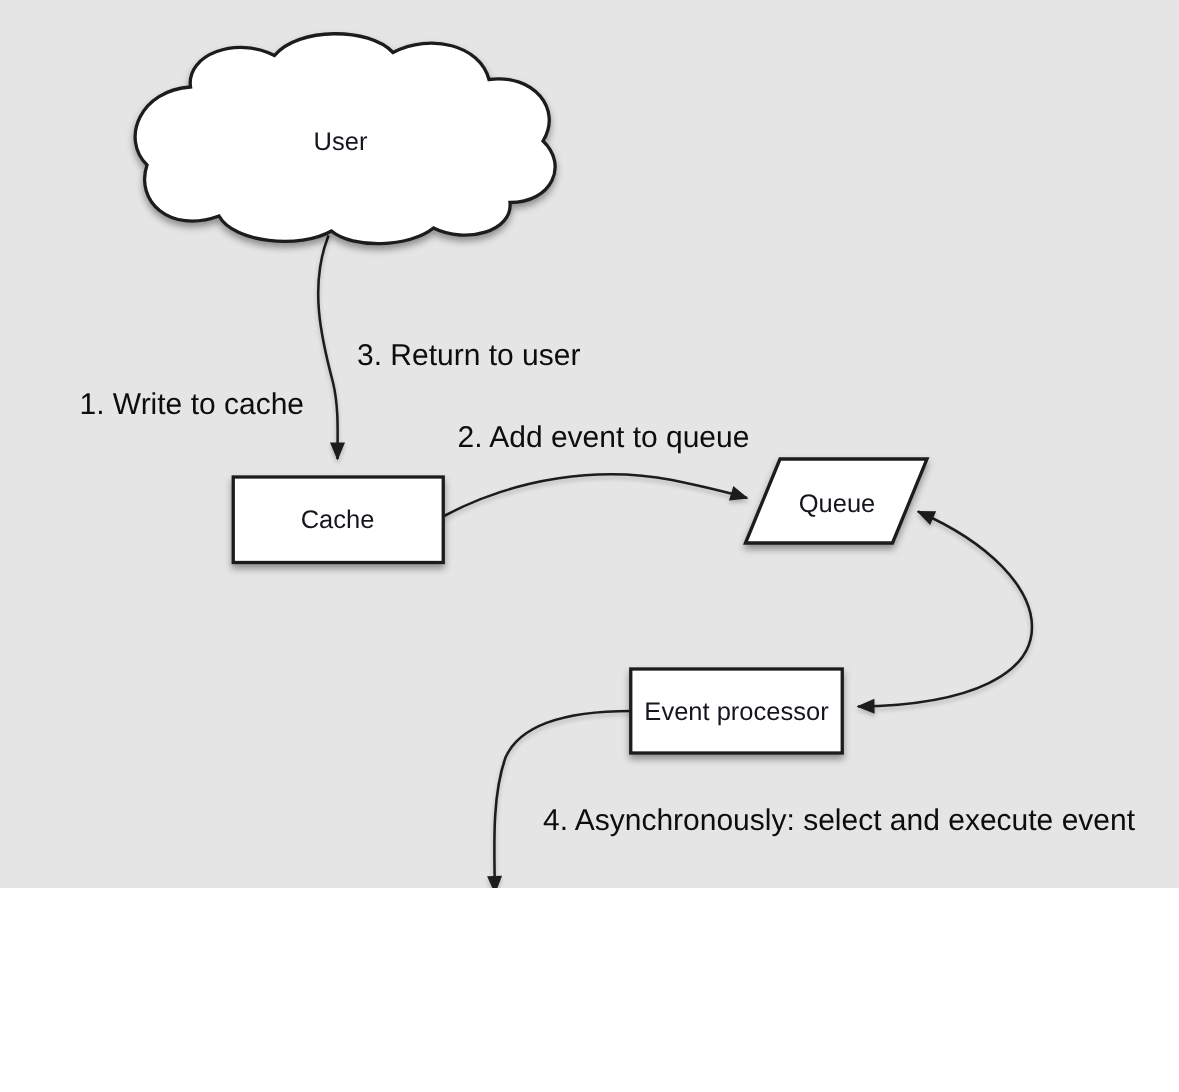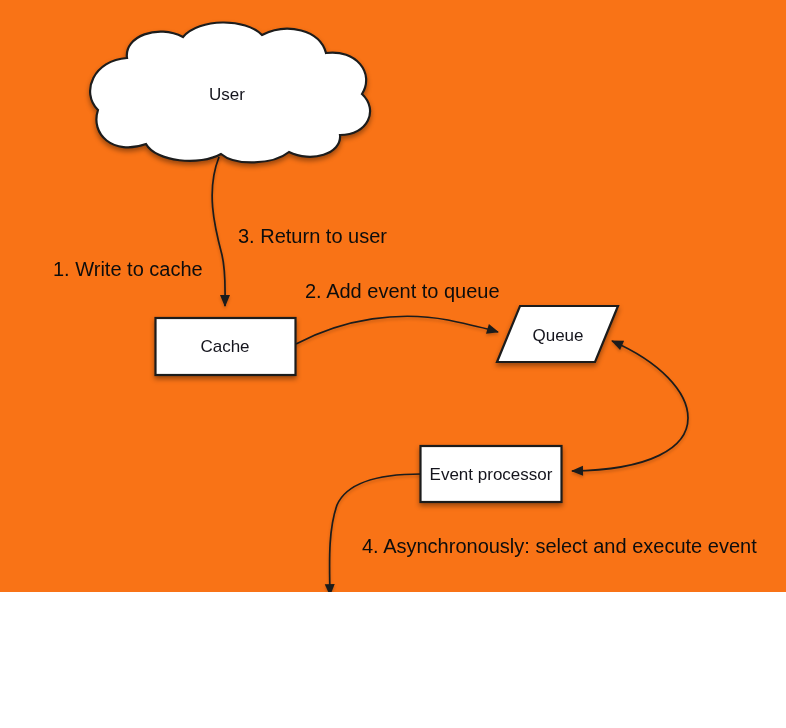--- a/index.html
+++ b/index.html
@@ -5,21 +5,21 @@
   html, body {
     margin: 0;
     padding: 0;
     background: #ffffff;
     font-family: "Liberation Sans", "DejaVu Sans", sans-serif;
   }
   #stage {
     position: relative;
     width: 786px;
     height: 592px;
-    background: #f97316;
+    background: #e5e5e5;
     overflow: hidden;
   }
   svg { display: block; }
   .shape {
     fill: #ffffff;
     stroke: #1c1c1c;
     stroke-width: 2.2;
   }
   .shape-group {
     filter: drop-shadow(0px 3.5px 2.5px rgba(0,0,0,0.38));

